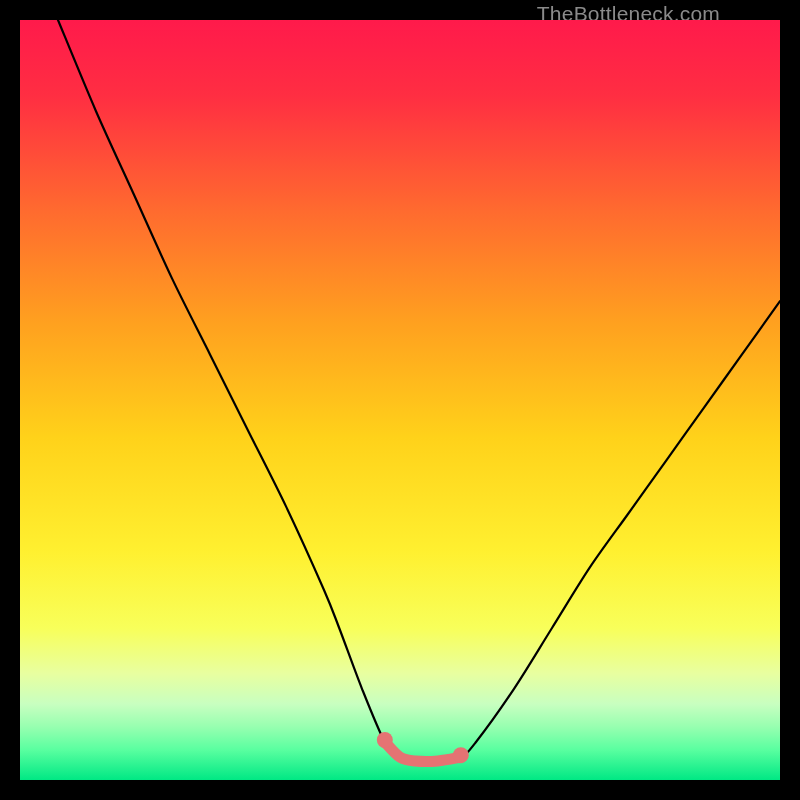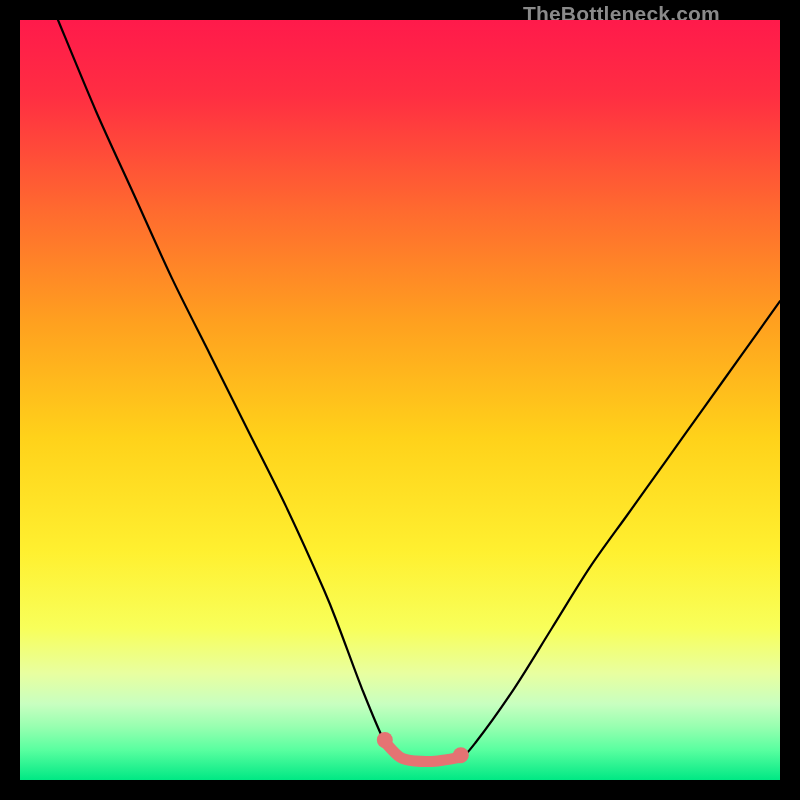--- a/index.html
+++ b/index.html
@@ -10,21 +10,20 @@
     background: #000;
     overflow: hidden;
   }
   .frame {
     position: absolute;
     left: 0;
     top: 0;
     width: 740px;
     height: 800px;
     background: #000;
-    font-weight: bold;
   }
   .plot {
     position: absolute;
     left: 20px;
     top: 20px;
     width: 760px;
     height: 760px;
   }
   .watermark {
     position: absolute;

